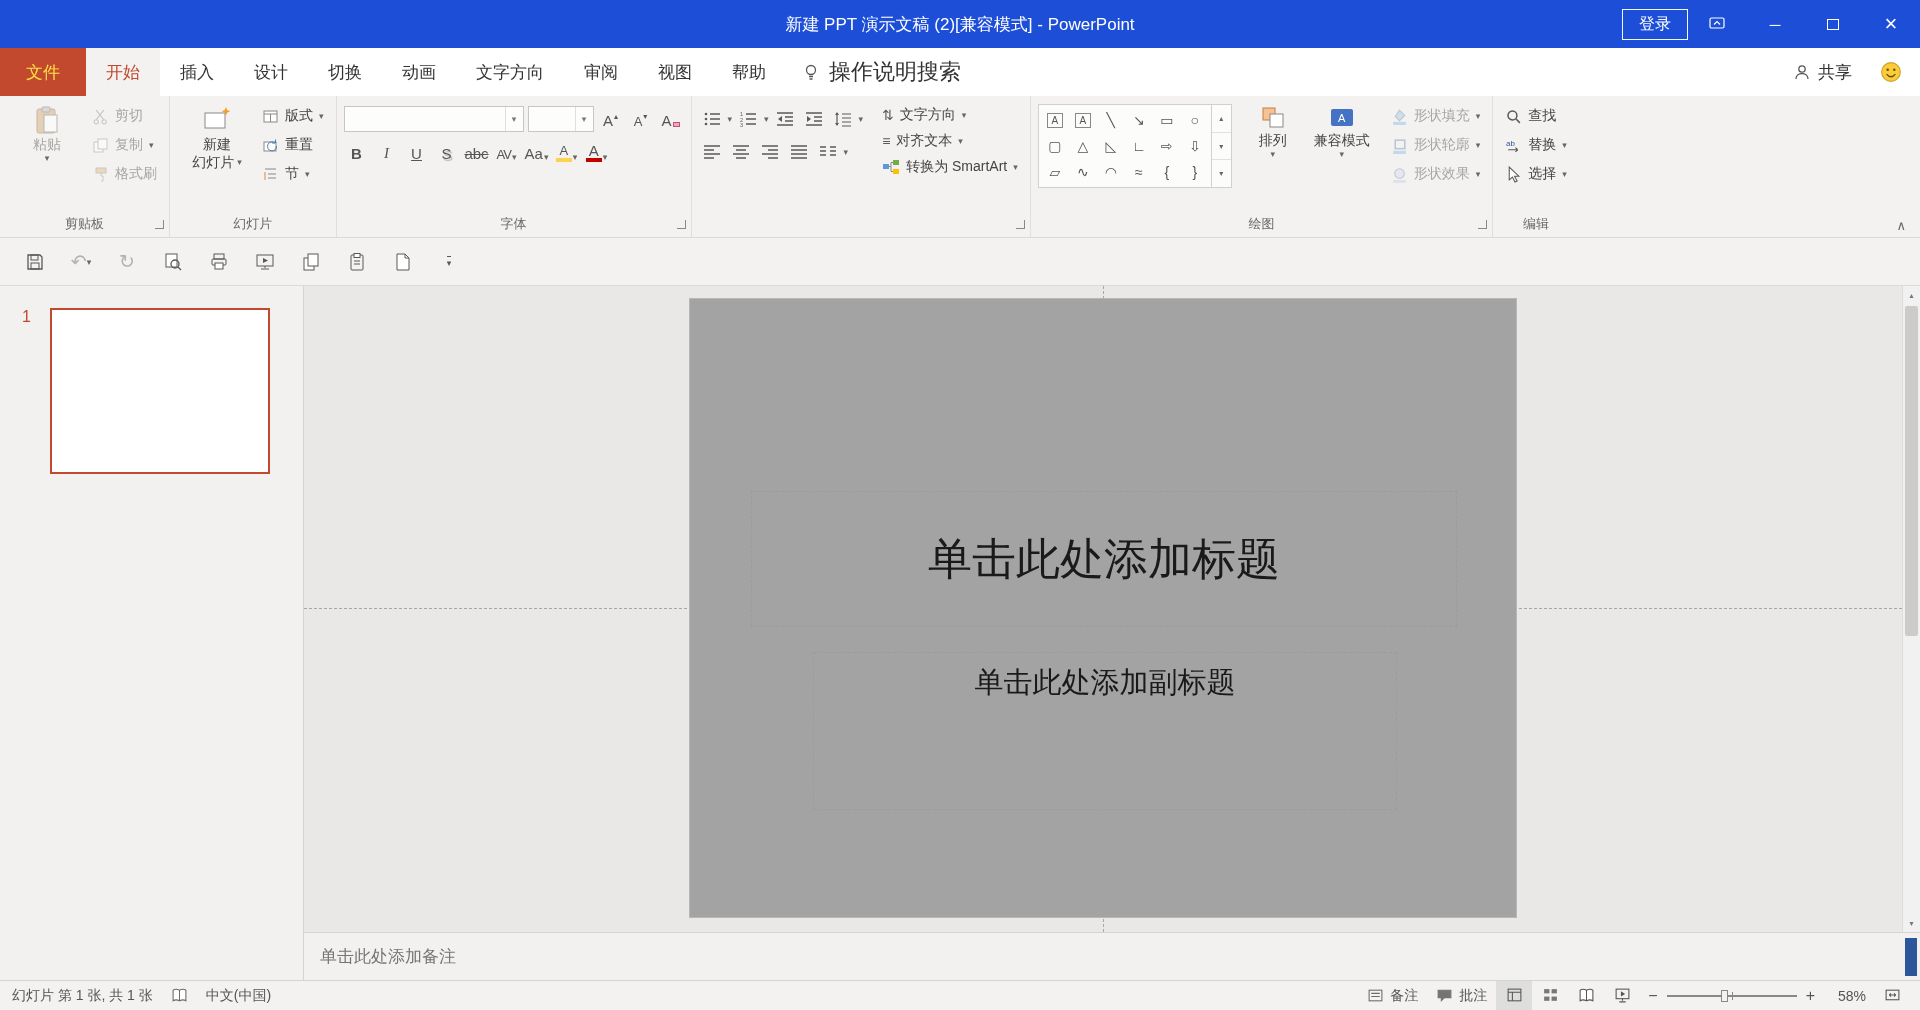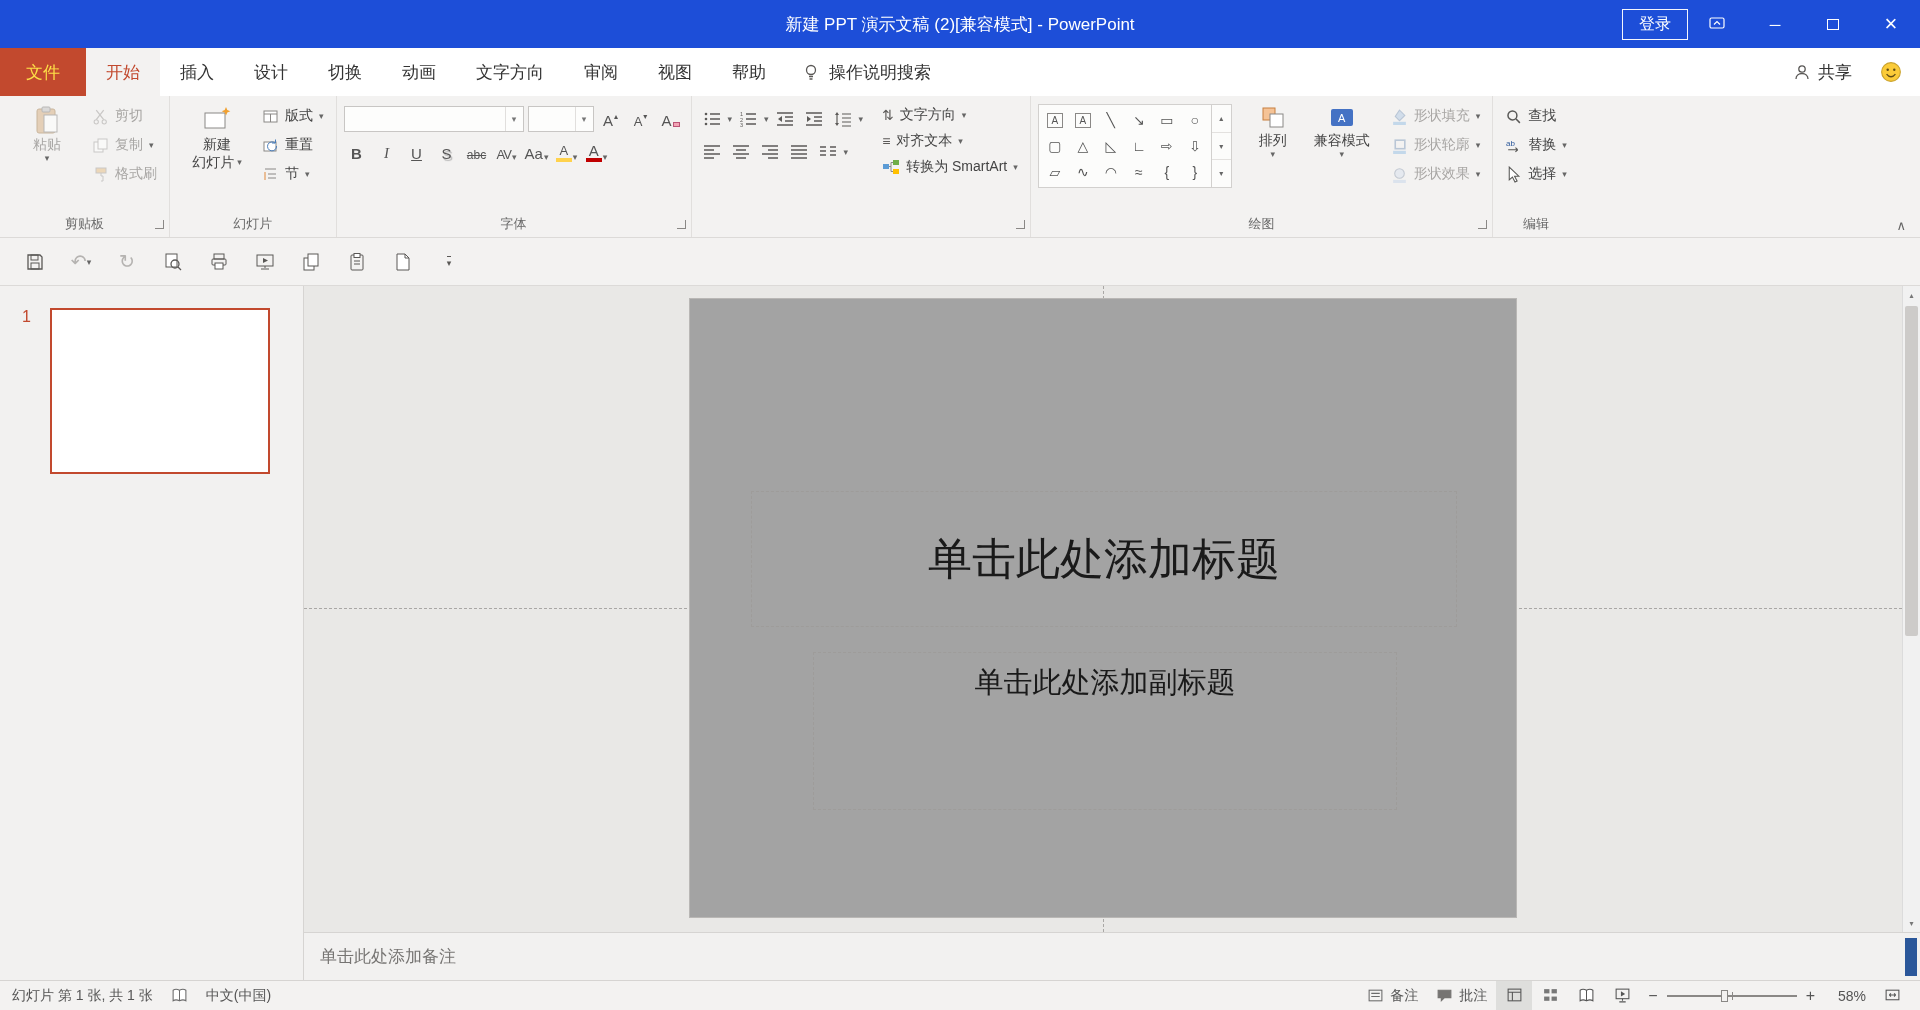--- a/index.html
+++ b/index.html
@@ -14,21 +14,21 @@
 .signin{color:#fff;font-size:16px;border:1px solid rgba(255,255,255,.95);padding:4px 16px;}
 .tb-btn{width:58px;height:100%;display:flex;align-items:center;justify-content:center;color:#fff}
 .maxbox{width:12px;height:11px;border:1.5px solid #fff;display:block}
 .closex{font-size:22px;line-height:22px}
 .minbar{font-size:15px}
 
 .tabrow{height:48px;background:#fff;display:flex;align-items:stretch;flex:none}
 .tab-file{background:#C2492E;color:#fde047;padding:0 26px;display:flex;align-items:center;font-size:17px}
 .tab{padding:0 20px;display:flex;align-items:center;font-size:17px;color:#333}
 .tab.active{background:#F3F2F1;color:#C2492E}
-.tellme{display:flex;align-items:center;gap:9px;margin-left:16px;font-size:17px;color:#333}
+.tellme{display:flex;align-items:center;gap:9px;margin-left:16px;font-size:22px;color:#333}
 .tabrow-right{margin-left:auto;display:flex;align-items:center;gap:28px;padding-right:18px}
 .share{display:flex;align-items:center;gap:7px;font-size:17px;color:#333}
 
 .ribbon{height:142px;background:#F3F2F1;display:flex;flex:none;border-bottom:1px solid #dcdad8;position:relative}
 .rgroup{position:relative;display:flex;flex-direction:column;border-right:1px solid #e1dfdd;padding:6px 7px 0}
 .gc{flex:1;display:flex;align-items:flex-start}
 .rlabel{height:24px;line-height:21px;text-align:center;font-size:13px;color:#696969;flex:none}
 .launcher{position:absolute;right:5px;bottom:8px;width:9px;height:9px;border-right:1.5px solid #8a8886;border-bottom:1.5px solid #8a8886}
 .collapse{position:absolute;right:14px;bottom:4px;font-size:13px;color:#666}
 .lbtn{display:flex;flex-direction:column;align-items:center;width:80px;padding-top:3px;color:#444}
@@ -38,21 +38,21 @@
 .scol{display:flex;flex-direction:column;gap:1px}
 .sbtn{display:flex;align-items:center;gap:6px;height:28px;padding:0 5px;font-size:14px;color:#444;white-space:nowrap}
 .dis{color:#a8a6a4}
 .dis svg{opacity:.55}
 .tbtn{min-width:26px;height:26px;display:flex;align-items:end;justify-content:center;color:#555;font-size:15px;gap:1px;padding-bottom:3px}
 .combo{height:26px;background:#fdfdfc;border:1px solid #c8c6c4;display:flex;align-items:center}
 .combo .cbtn{width:18px;height:100%;display:flex;align-items:center;justify-content:center;border-left:1px solid #e1dfdd;color:#777;font-size:9px;margin-left:auto}
 .frow{display:flex;align-items:center;gap:4px;height:33px}
 .fontcol{display:flex;flex-direction:column}
 .b{font-weight:bold}.i{font-style:italic;font-family:"Liberation Serif",serif}.u{text-decoration:underline}
-.sh{text-shadow:1.5px 1.5px 1px #b5b5b5}.st{text-decoration:line-through;font-size:12px}
+.sh{text-shadow:1.5px 1.5px 1px #b5b5b5}.st{text-decoration:line-through;font-size:15px}
 .av{letter-spacing:-1px;font-size:13px}
 .gf-ar{font-size:8px;color:#555;line-height:9px;padding-bottom:8px}
 .fcbar{display:flex;flex-direction:column;align-items:center;line-height:13px}
 .bar-red{width:16px;height:4px;background:#C00000;margin-top:1px}
 .bar-yel{width:16px;height:4px;background:#FFD24C;margin-top:1px}
 .pgrid{display:flex;gap:14px}
 .pcol{display:flex;flex-direction:column}
 .prow{display:flex;align-items:center;gap:3px;height:33px}
 .prow2 .sbtn{height:26px}
 .ibtn{width:26px;height:24px;display:flex;align-items:center;justify-content:center;color:#5c5a58}

